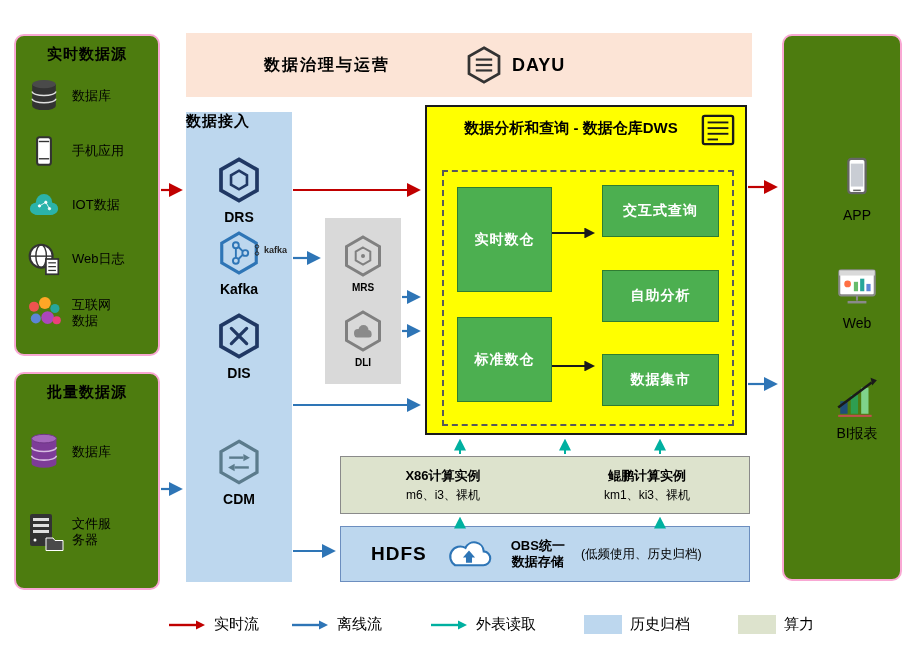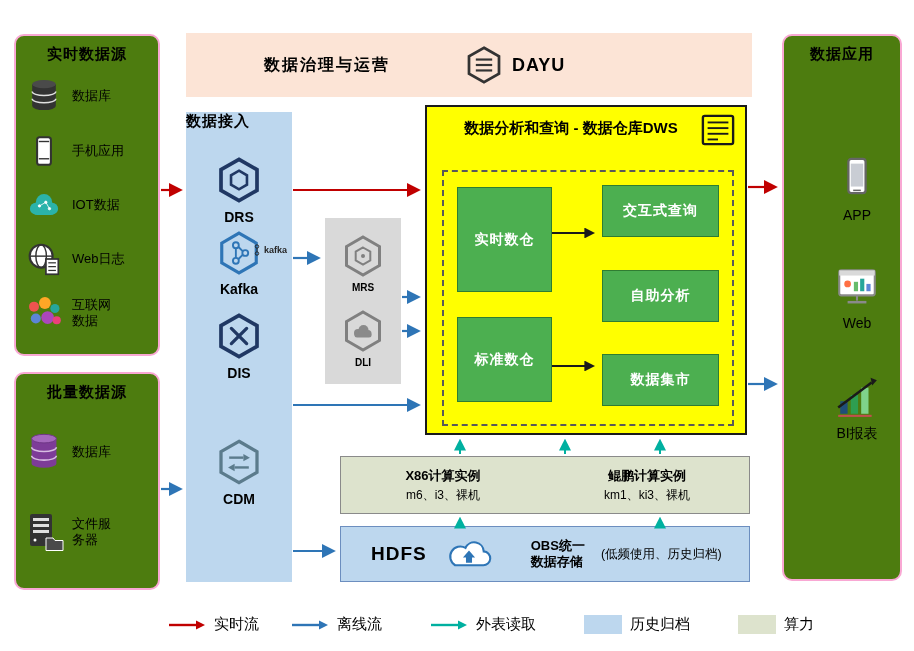--- a/index.html
+++ b/index.html
@@ -39,21 +39,21 @@
   .wh-dashed{position:absolute;left:15px;top:63px;width:288px;height:252px;border:2px dashed #595959;}
   .mod{position:absolute;background:#4caf50;border:1px solid #2f7d32;color:#fff;font-weight:bold;font-size:14px;display:flex;align-items:center;justify-content:center;letter-spacing:1px;box-sizing:border-box;}
 
   
   .compute{left:340px;top:456px;width:410px;height:58px;background:#dde3cd;border:1px solid #8a8a8a;display:flex;box-sizing:border-box;}
   .compute-half{flex:1;display:flex;flex-direction:column;align-items:center;justify-content:center;gap:2px;}
   .compute-title{font-weight:bold;font-size:13px;}
   .compute-sub{font-size:12px;}
   .hdfs{left:340px;top:526px;width:410px;height:56px;background:#bdd7ee;border:1px solid #6c8ebf;display:flex;align-items:center;padding-left:30px;gap:16px;box-sizing:border-box;}
   .hdfs-label{font-weight:bold;font-size:19px;letter-spacing:1px;}
-  .obs-block{display:flex;flex-direction:column;line-height:1.2;margin-left:20px;}
+  .obs-block{display:flex;flex-direction:column;align-items:center;line-height:1.2;}
   .obs-line{font-weight:bold;font-size:13px;}
   .obs-note{font-size:12.5px;}
 
   
   .apps{left:782px;top:34px;width:120px;height:547px;}
   .app-item{position:absolute;left:0;width:100%;display:flex;flex-direction:column;align-items:center;gap:7px;padding-left:15px;}
   .app-label{font-size:14px;}
 
   
   .legend{left:168px;top:615px;display:flex;align-items:center;}
@@ -314,21 +314,20 @@
       </svg>
     </span>
     <span class="obs-block">
       <span class="obs-line">OBS统一</span>
       <span class="obs-line">数据存储</span>
     </span>
     <span class="obs-note">(低频使用、历史归档)</span>
   </div>
 
   <div class="abs panel apps">
-    <div class="panel-title">数据应用</div>
     <div class="app-item" style="top:118px;">
       <span>
         <svg width="42" height="46" viewBox="0 0 44 46">
           <rect x="13" y="4" width="18" height="36" rx="3" fill="#fff" stroke="#666" stroke-width="2.4"></rect>
           <rect x="15.5" y="9" width="13" height="24" fill="#c9cdd4"></rect>
           <line x1="18" y1="37" x2="26" y2="37" stroke="#666" stroke-width="1.6"></line>
         </svg>
       </span>
       <span class="app-label">APP</span>
     </div>

